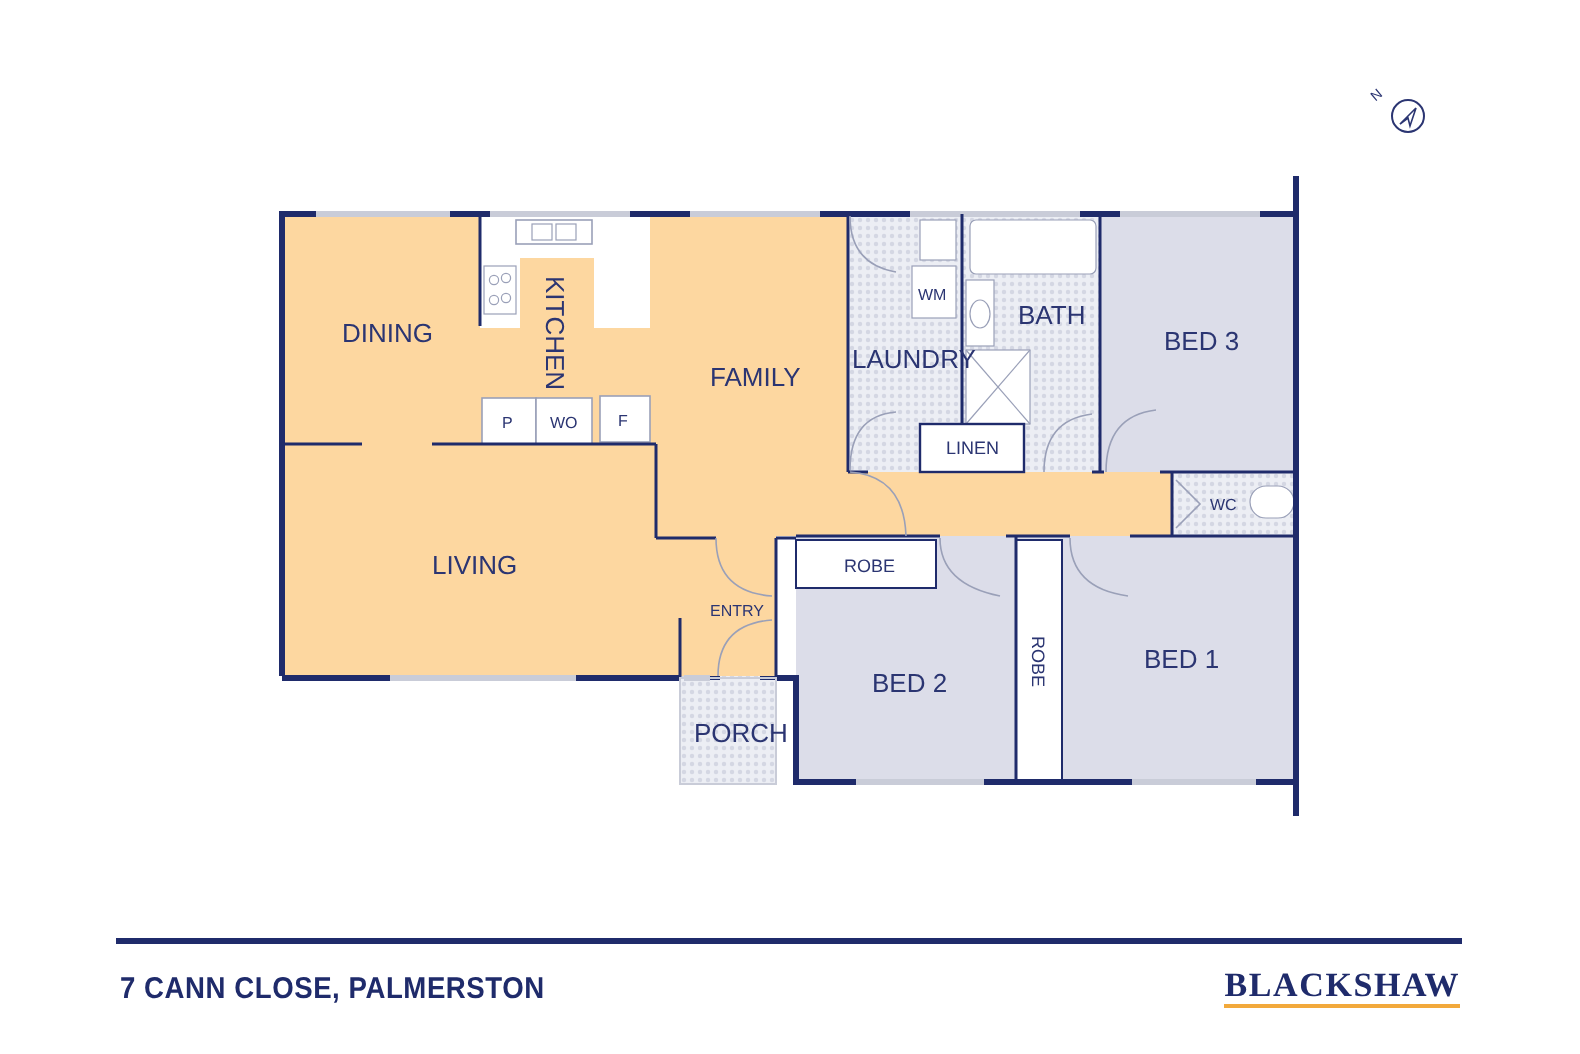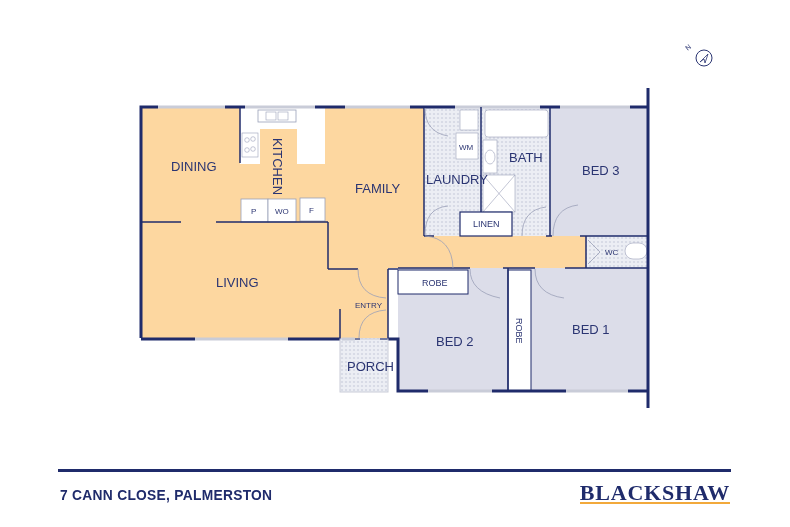--- a/index.html
+++ b/index.html
@@ -4,21 +4,21 @@
 <style>
   html, body { margin: 0; padding: 0; background: #ffffff; }
   body { width: 790px; height: 527px; position: relative; overflow: hidden; font-family: "Liberation Sans", sans-serif; }
   #plan { position: absolute; left: 0; top: 0; width: 790px; height: 527px; }
   .lbl { font-family: "Liberation Sans", sans-serif; fill: #2b3572; }
   .lbl-lg { font-size: 13px; }
   .lbl-sm { font-size: 9px; }
   .lbl-xs { font-size: 8px; }
   .footer-rule { position: absolute; left: 58px; top: 469px; width: 673px; height: 3px; background: #1f2b6b; }
   .address { position: absolute; left: 60px; top: 486px; font-size: 15px; font-weight: bold; color: #1f2b6b; letter-spacing: 0.3px; font-family: "Liberation Sans", sans-serif; transform: scaleX(0.92); transform-origin: left; }
-  .brand { position: absolute; right: 60px; top: 484px; font-family: "Liberation Serif", serif; font-weight: bold; font-size: 22px; color: #1f2b6b; letter-spacing: 0.8px; border-bottom: 2px solid #f2a93b; line-height: 18px; }
+  .brand { position: absolute; right: 60px; top: 484px; font-family: "Liberation Serif", serif; font-weight: bold; font-size: 17px; color: #1f2b6b; letter-spacing: 0.8px; border-bottom: 2px solid #f2a93b; line-height: 18px; }
 </style>
 </head>
 <body>
 
 <svg id="plan" viewBox="0 0 790 527" xmlns="http://www.w3.org/2000/svg">
   <defs>
     <pattern id="tile" width="4" height="4" patternUnits="userSpaceOnUse">
       <rect width="4" height="4" fill="#eceef4"></rect>
       <circle cx="2" cy="2" r="1.1" fill="#d4d7e3"></circle>
     </pattern>

